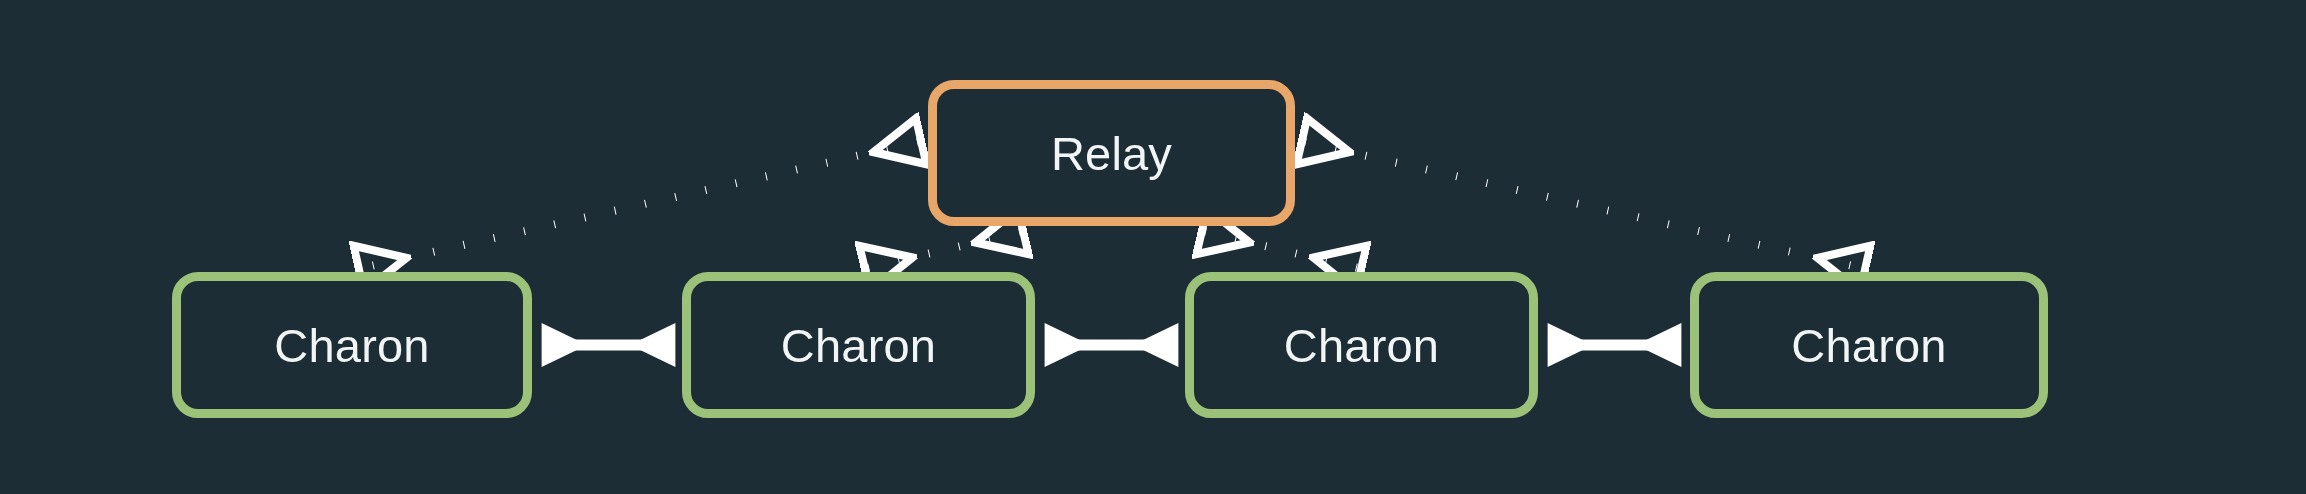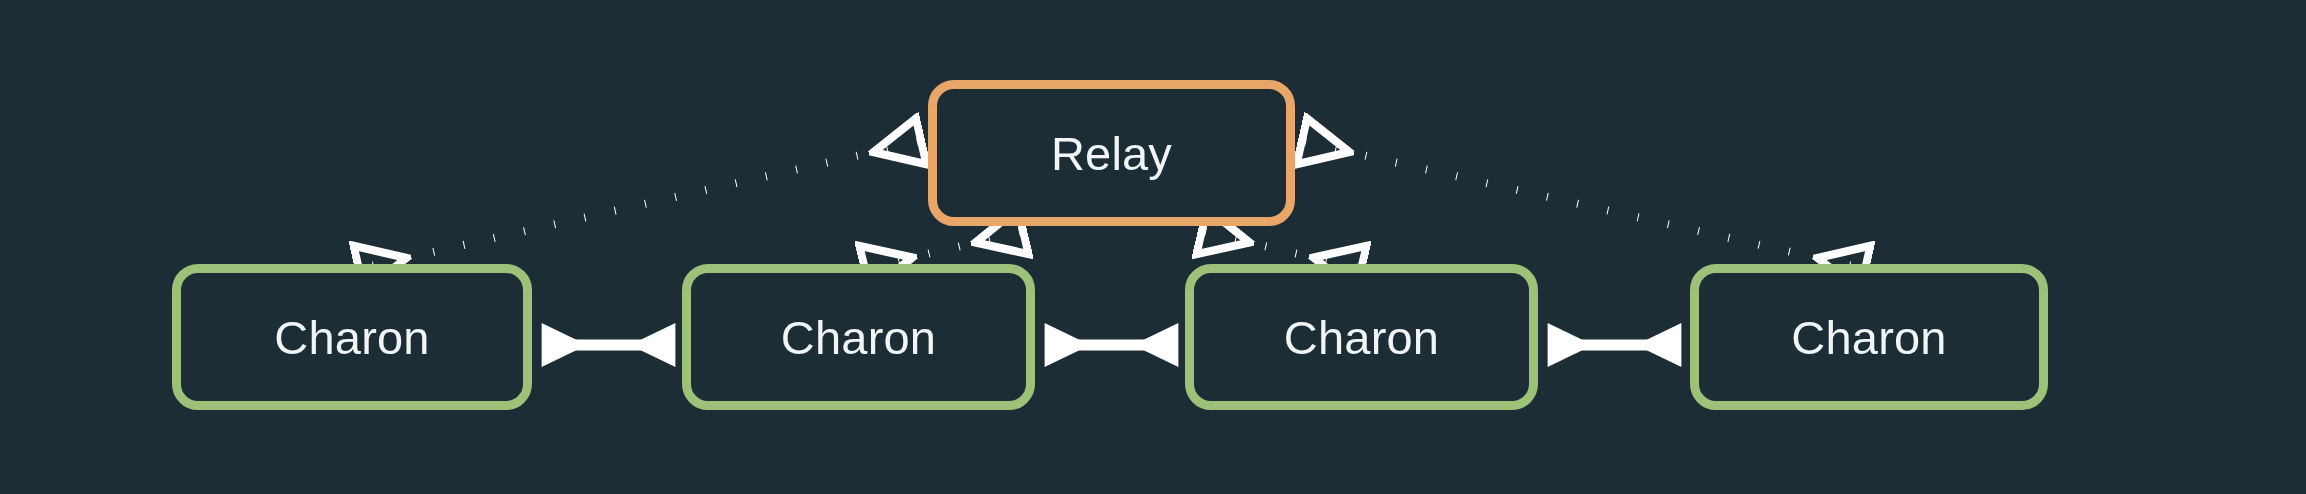--- a/index.html
+++ b/index.html
@@ -40,21 +40,21 @@
   }
   .node-relay {
     border-color: #e8a668;
     left: 928px;
     top: 80px;
     width: 367px;
     height: 146px;
   }
   .node-charon {
     border-color: #9cc178;
-    top: 264px;
+    top: 272px;
     width: 360px;
     height: 146px;
   }
   .charon-1 { left: 172px;  }
   .charon-2 { left: 682px;  width: 353px; }
   .charon-3 { left: 1185px; width: 353px; }
   .charon-4 { left: 1690px; width: 358px; }
   .node-label {
     color: #f2f5f6;
     font-size: 47px;

